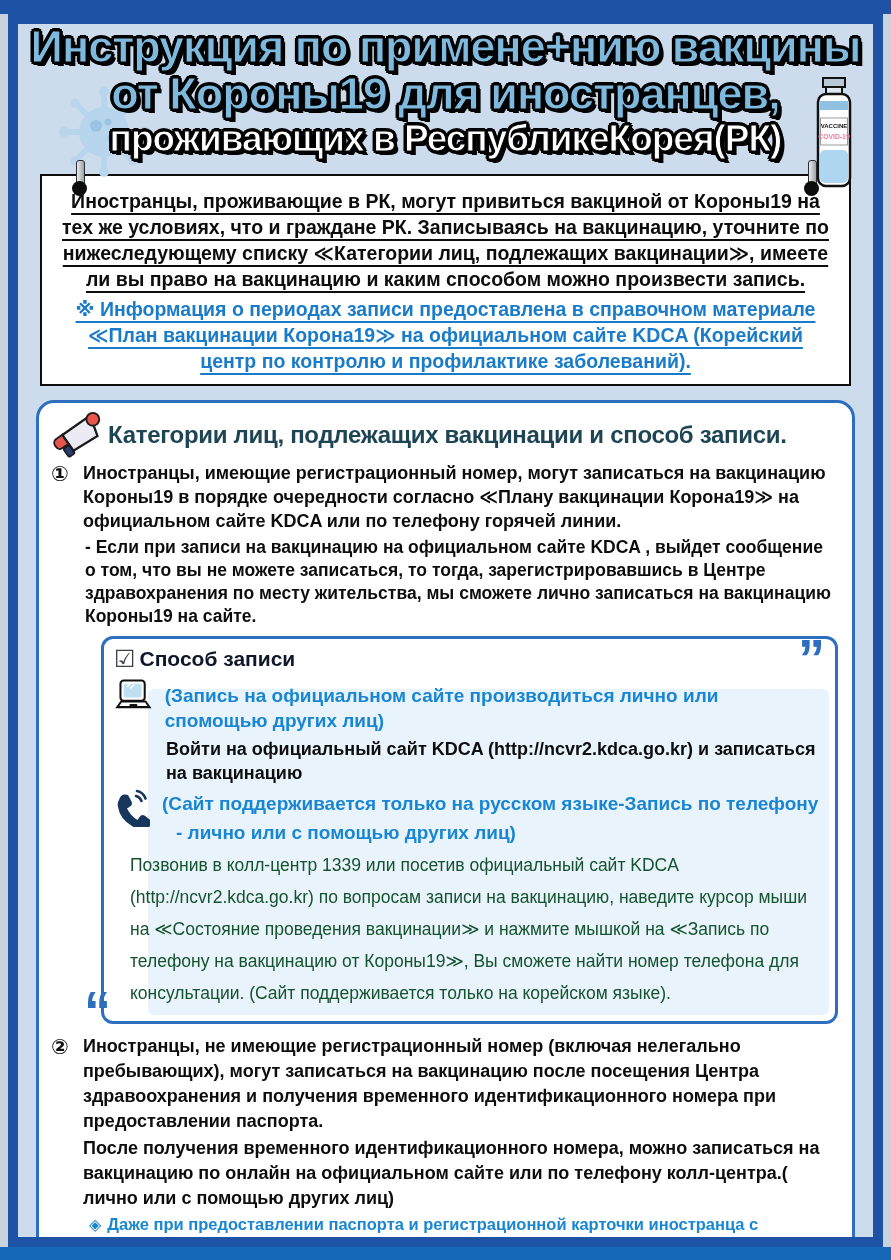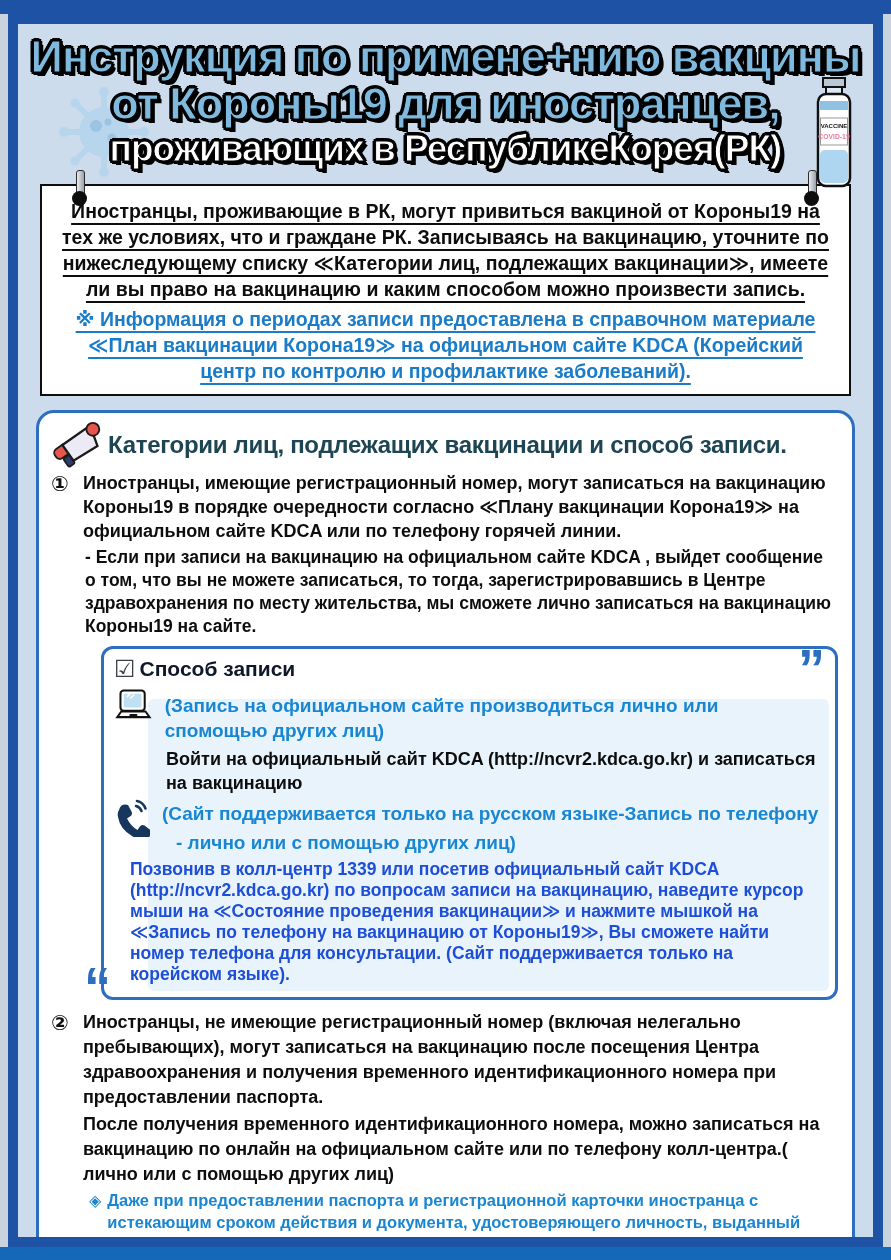--- a/index.html
+++ b/index.html
@@ -3,21 +3,21 @@
 <meta charset="utf-8">
 <style>
   html,body{margin:0;padding:0;}
   body{font-family:"Liberation Sans","DejaVu Sans",sans-serif;background:#b9c4d2;}
   .page{position:relative;width:891px;height:1260px;background:#c9d3de;overflow:hidden;}
   .topbar{position:absolute;left:0;top:0;width:891px;height:14px;background:#1d52a4;}
   .bottombar{position:absolute;left:0;bottom:0;width:891px;height:13px;background:#1568b8;z-index:5;}
   .frame{position:absolute;left:8px;right:8px;top:14px;bottom:13px;border:10px solid #1d52a4;background:#ccdcec;overflow:hidden;}
 
   
-  .title-block{position:relative;padding-top:10px;text-align:center;}
+  .title-block{position:relative;text-align:center;}
   .t-line{position:relative;z-index:2;font-weight:bold;letter-spacing:-1px;line-height:1.04;margin:0;}
   .outline{-webkit-text-stroke:1px #000;
     text-shadow:3px 0 #000,-3px 0 #000,0 3px #000,0 -3px #000,2px 2px #000,-2px 2px #000,2px -2px #000,-2px -2px #000,3px 3px #000,4px 4px #000;}
   .t1{font-size:45px;color:#7fbade;}
   .t2{font-size:45px;color:#7fbade;}
   .t3{font-size:37px;color:#ffffff;margin-top:2px;}
   .virus{position:absolute;left:40px;top:62px;z-index:1;}
   .vial{position:absolute;right:16px;top:52px;z-index:3;}
 
   
@@ -47,21 +47,21 @@
     padding:6px 10px 8px;}
   .method-panel{position:absolute;left:44px;top:50px;right:6px;bottom:6px;background:#e9f3fb;border-radius:6px;z-index:0;}
   .method-header{position:relative;z-index:1;display:flex;align-items:center;gap:4px;}
   .method-check{font-size:24px;color:#3a3f46;font-weight:bold;}
   .method-title{font-size:21px;font-weight:bold;color:#0f172a;}
   .q-open{position:absolute;right:10px;top:-8px;font-size:54px;line-height:1;color:#2d6fbe;font-weight:bold;z-index:1;}
   .q-close{position:absolute;left:-20px;bottom:-16px;font-size:54px;line-height:1;color:#2d6fbe;font-weight:bold;z-index:3;}
   .m-row{position:relative;z-index:1;display:flex;gap:8px;align-items:flex-start;margin-top:2px;}
   .m-blue{font-size:19px;font-weight:bold;color:#1886d2;line-height:25px;margin:4px;padding-top:4px;}
   .m-black-line{position:relative;z-index:1;font-size:18px;font-weight:bold;color:#0d0d0d;margin:0 0 0 52px;line-height:24px;}
-  .m-detail{position:relative;z-index:1;font-size:17.5px;font-weight:bold;color:#1d4ed8;line-height:21px;margin:4px 8px 4px 16px;}
+  .m-detail{position:relative;z-index:1;font-size:17.5px;font-weight:normal;color:#14532d;line-height:32px;margin:4px 8px 4px 16px;}
 
   .item2-text{font-size:18px;font-weight:bold;color:#0d0d0d;line-height:25px;margin:0;}
   .item2-text + .item2-text{margin-top:2px;}
   .blue-note{display:flex;gap:6px;margin:2px 10px 0 40px;position:relative;z-index:2;}
   .blue-note-marker{color:#1886d2;font-size:16px;font-weight:bold;padding-top:2px;}
   .blue-note-text{font-size:16.5px;font-weight:bold;color:#1886d2;line-height:22px;margin:0;max-width:700px;}
 </style>
 </head>
 <body>
 

